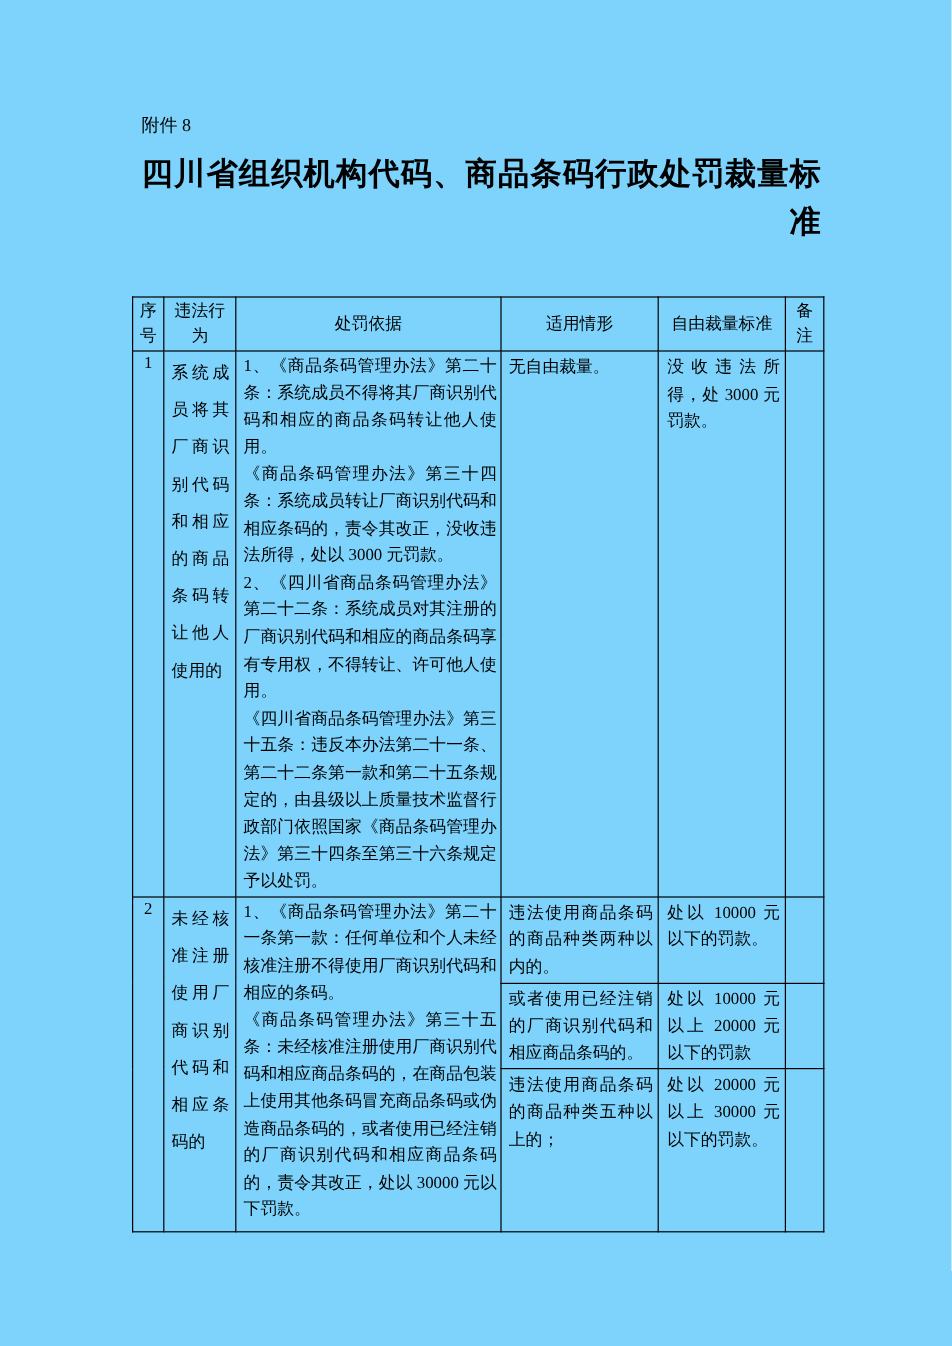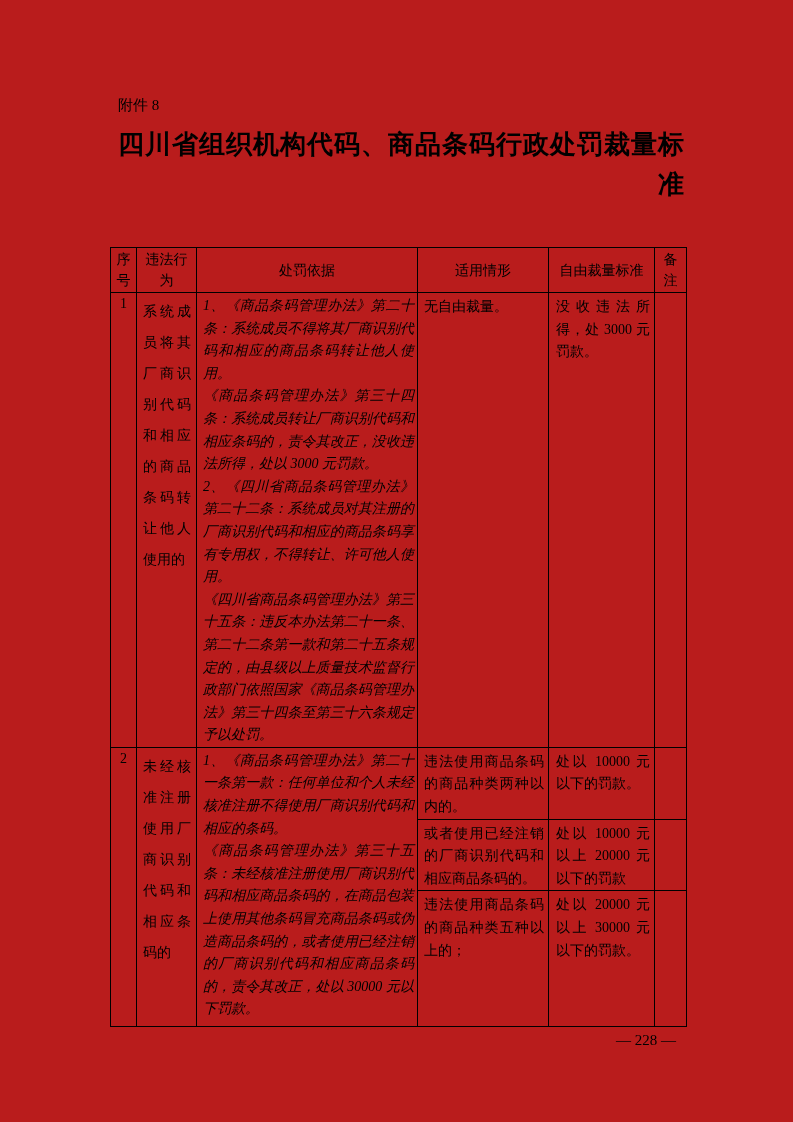--- a/index.html
+++ b/index.html
@@ -4,21 +4,21 @@
 <style>
   html, body {
     margin: 0;
     padding: 0;
     background: #ffffff;
   }
   #page {
     position: relative;
     width: 793px;
     height: 1122px;
-    background: #b91c1c;
+    background: #7dd3fc;
     color: #000000;
     font-family: "Liberation Serif", serif;
     overflow: hidden;
   }
   #attachment {
     position: absolute;
     left: 118px;
     top: 95px;
     font-size: 15px;
     line-height: 20px;
@@ -70,21 +70,20 @@
   }
   td.behavior-cell {
     padding: 3px 5px 0 6px;
     line-height: 31px;
     text-align: justify;
   }
   td.basis-cell {
     padding: 2px 3px 0 6px;
     line-height: 22.6px;
     text-align: justify;
-    font-style: italic;
   }
   td.situation-cell {
     padding: 3px 4px 0 6px;
     line-height: 22.6px;
     text-align: justify;
   }
   td.standard-cell {
     padding: 3px 4px 0 7px;
     line-height: 22.6px;
     text-align: justify;
@@ -161,15 +160,14 @@
         <td class="remark-cell"></td>
       </tr>
       <tr class="h-sub3">
         <td class="situation-cell">违法使用商品条码的商品种类五种以上的；</td>
         <td class="standard-cell">处以 20000 元以上 30000 元以下的罚款。</td>
         <td class="remark-cell"></td>
       </tr>
     </tbody>
   </table>
 
-  <div id="page-number">— 228 —</div>
 
 </div>
 
 </body></html>

